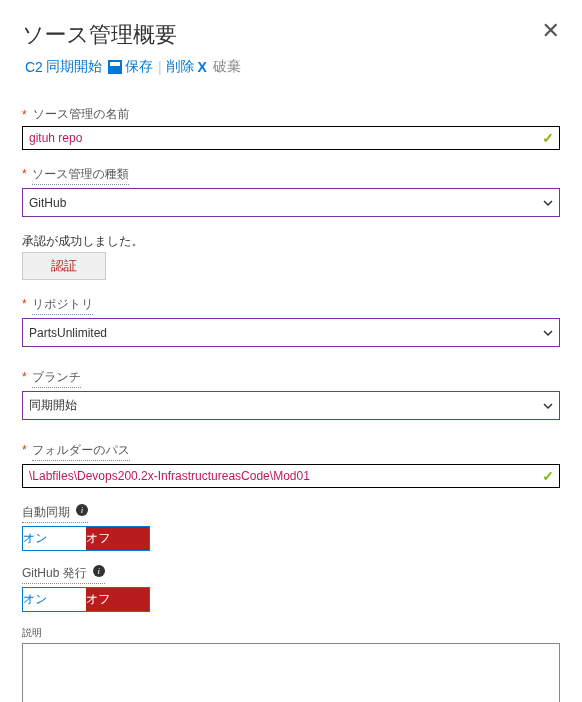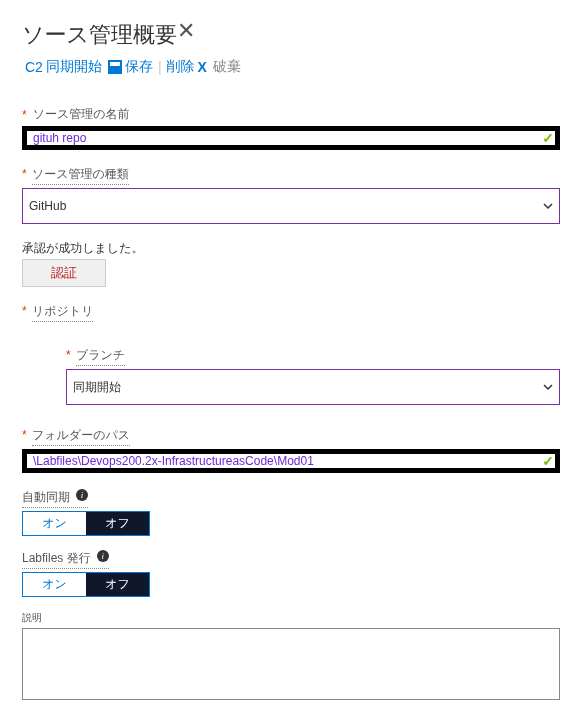--- a/index.html
+++ b/index.html
@@ -7,20 +7,21 @@
       margin: 0;
       font-family: 'Segoe UI', Tahoma, sans-serif;
       font-size: 12px;
       color: #333;
       background: #fff;
       width: 582px;
     }
     .panel { padding: 20px 22px; }
     .header {
       display: flex;
+      justify-content: space-between;
       align-items: flex-start;
     }
     .title {
       font-size: 22px;
       font-weight: 400;
       color: #333;
       margin: 0 0 6px 0;
     }
     .close-x {
       font-size: 22px;
@@ -63,32 +64,32 @@
       margin-bottom: 3px;
       display: flex;
       align-items: center;
       gap: 4px;
     }
     .label.underline { border-bottom: 1px dotted #888; display: inline-flex; padding-bottom: 1px; }
     .req { color: #d83b01; margin-right: 2px; }
     .input-wrap { position: relative; }
     .text-input {
       width: 100%;
-      border: 5px solid #000000;
+      border: 1px solid #000000;
       padding: 4px 24px 4px 6px;
       font-size: 12px;
       height: 24px;
-      color: #6d28d9;
+      color: #be185d;
     }
     .select-box {
       width: 100%;
       border: 1px solid #888;
       padding: 4px 24px 4px 6px;
       font-size: 12px;
-      height: 36px;
+      height: 29px;
       color: #333;
       cursor: pointer;
       display: flex;
       align-items: center;
     }
     .select-box.purple { border-color: #7b2fa3; }
     .chev {
       position: absolute;
       right: 6px; top: 50%;
       transform: translateY(-50%);
@@ -126,27 +127,27 @@
       font-size: 9px; text-align: center; line-height: 12px;
       font-style: italic; font-family: Georgia, serif;
     }
     .toggle {
       display: flex;
       width: 128px;
       border: 1px solid #0078d4;
       font-size: 12px;
     }
     .toggle-opt {
-      flex: 1; text-align: center;
+      flex: 1; 
       padding: 3px 0;
       cursor: pointer;
       background: #fff;
       color: #0078d4;
     }
-    .toggle-opt.active { background: #0f172a; color: #fff; }
+    .toggle-opt.active { background: #b91c1c; color: #fff; }
     .textarea {
       width: 100%;
       border: 1px solid #888;
       height: 72px;
       padding: 6px;
       font-size: 12px;
       resize: none;
     }
   </style>
 </head>
@@ -208,23 +209,33 @@
   <div class="field">
     <div class="auth-msg">承認が成功しました。</div>
     <button class="auth-btn" disabled="">認証</button>
   </div>
 
   <div class="field">
     <div>
       <span class="req">*</span>
       <span class="label underline">リポジトリ</span>
     </div>
-  </div>
-
-  <div class="field" style="margin-top:22px;margin-left:44px;">
+    <div class="input-wrap">
+      <div class="select-box purple">
+        <span>PartsUnlimited</span>
+      </div>
+      <span class="chev">
+        <svg width="12" height="12" viewBox="0 0 12 12">
+            <path d="M2 4 L6 8 L10 4" stroke="#333" stroke-width="1.5" fill="none"></path>
+          </svg>
+      </span>
+    </div>
+  </div>
+
+  <div class="field" style="margin-top:22px;">
     <div>
       <span class="req">*</span>
       <span class="label underline">ブランチ</span>
     </div>
     <div class="input-wrap">
       <div class="select-box purple">
         <span>同期開始</span>
       </div>
       <span class="chev">
         <svg width="12" height="12" viewBox="0 0 12 12">
@@ -254,21 +265,21 @@
     </div>
     <div class="toggle">
       <div class="toggle-opt">オン</div>
       <div class="toggle-opt active">オフ</div>
     </div>
   </div>
 
   <div class="toggle-row">
     <div>
       <span class="toggle-label">
-        <span>Labfiles 発行</span>
+        <span>GitHub 発行</span>
         <span class="info-dot">i</span>
       </span>
     </div>
     <div class="toggle">
       <div class="toggle-opt">オン</div>
       <div class="toggle-opt active">オフ</div>
     </div>
   </div>
 
   <div class="field">

